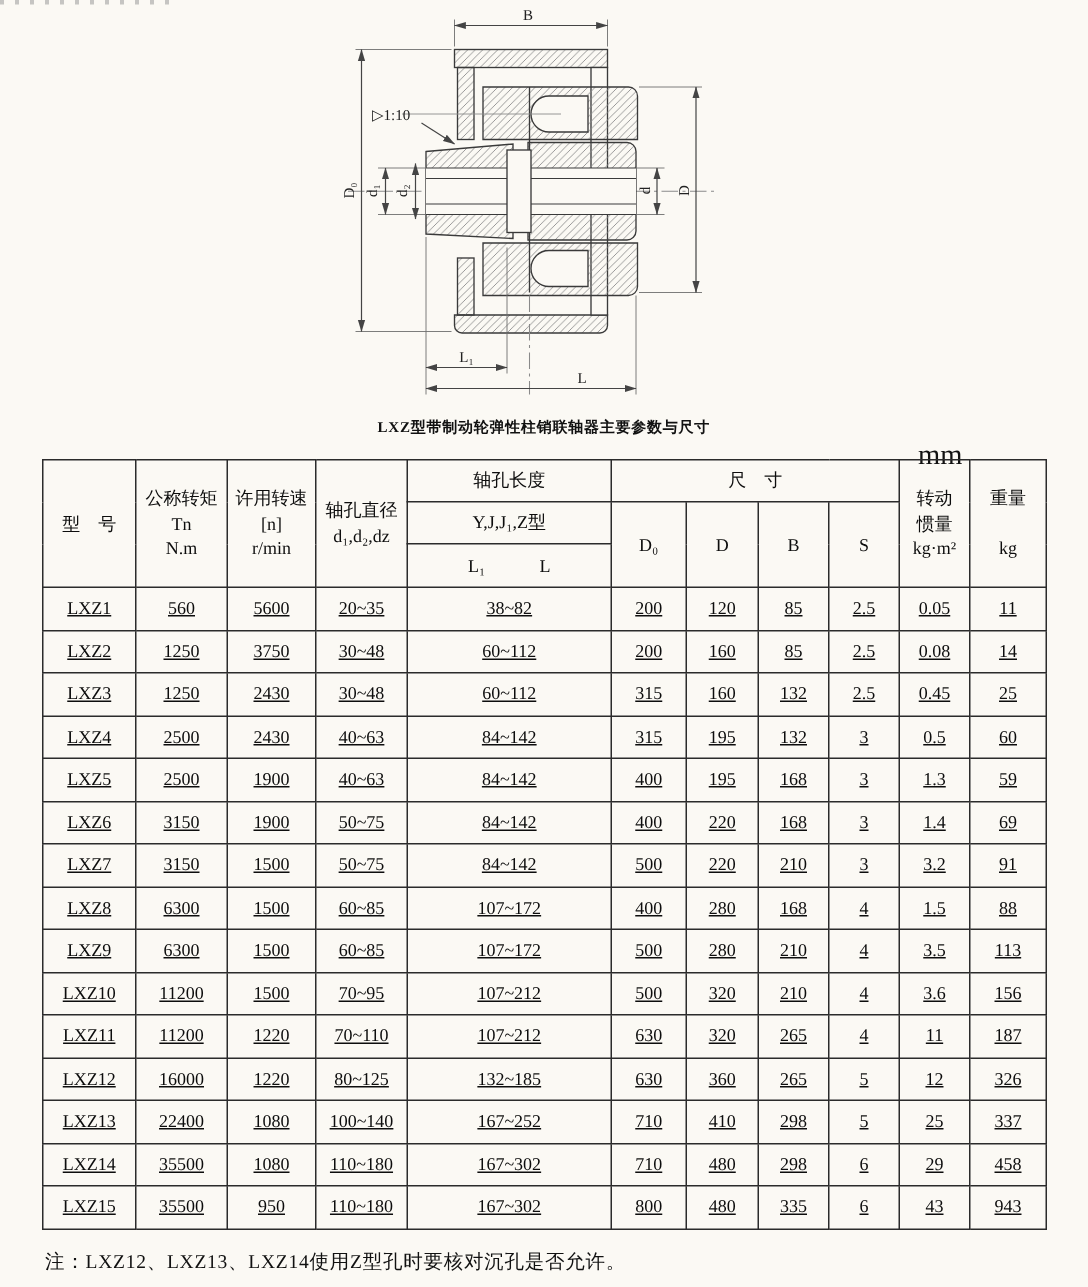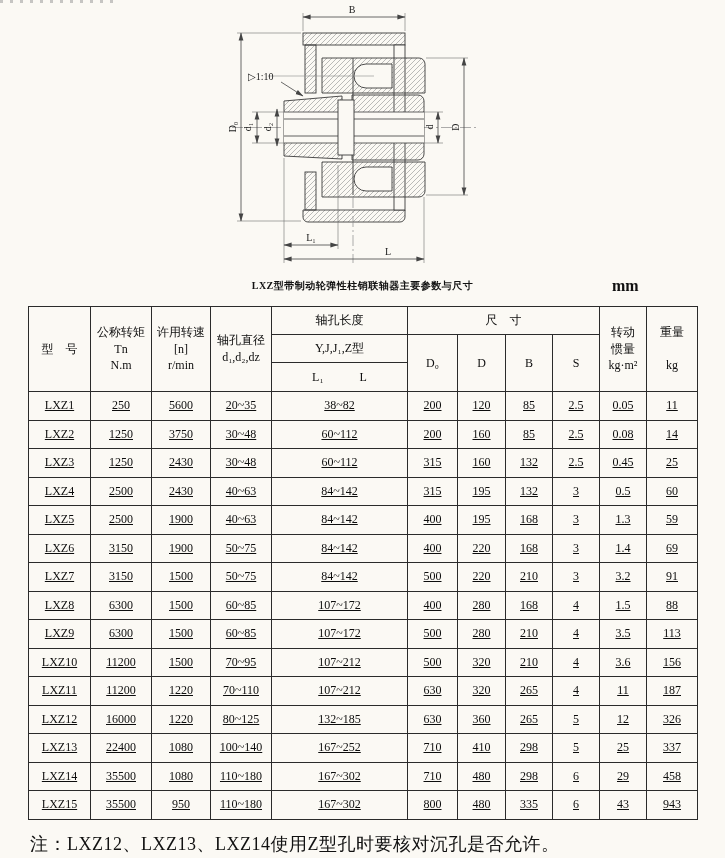--- a/index.html
+++ b/index.html
@@ -8,34 +8,34 @@
     background:#fbf9f4;
     font-family:"Liberation Serif","DejaVu Serif",serif;color:#111;
   }
   .top-fragment{
     position:absolute;top:0;left:492;width:118px;height:3px;opacity:.55;
     background:repeating-linear-gradient(90deg,#9a9a9a 0 3px,transparent 3px 10px);
   }
   .diagram{position:absolute;top:0;left:0;width:725px;height:272px;}
   .title-row{position:absolute;top:275px;left:28px;width:669px;text-align:center;}
   .doc-title{font-size:10px;font-weight:bold;letter-spacing:.5px;}
-  .unit{position:absolute;top:277px;left:612px;font-size:16px;font-weight:bold;}
+  .unit{position:absolute;top:293px;left:612px;font-size:19px;}
   table.params{
     position:absolute;top:306px;left:28px;width:669px;
     border-collapse:collapse;table-layout:fixed;
     font-size:12px;color:#0d0d0d;
   }
   table.params th,table.params td{
     border:1px solid #2b2b2b;text-align:center;vertical-align:middle;
     padding:0 1px;font-weight:normal;white-space:pre-line;line-height:1.4;
     overflow:hidden;
   }
   thead tr.h1{height:28px;} thead tr.h2{height:28px;} thead tr.h3{height:29px;}
   tbody tr{height:28.5px;text-decoration:underline;}
-  .note{position:absolute;top:832px;left:30px;font-size:18px;letter-spacing:.5px;}
+  .note{position:absolute;top:832px;left:30px;font-size:13px;letter-spacing:.5px;}
   svg text{font-family:"Liberation Serif","DejaVu Serif",serif;font-size:10px;fill:#222;}
 </style>
 </head>
 <body>
 
 <div class="top-fragment"></div>
 
 <svg class="diagram" viewBox="0 0 725 272">
   <defs>
     <pattern id="h" patternUnits="userSpaceOnUse" width="5" height="5">
@@ -154,21 +154,21 @@
       <th rowspan="2">B</th>
       <th rowspan="2">S</th>
     </tr>
     <tr class="h3">
       <th>L₁　　　L</th>
     </tr>
   </thead>
   <tbody>
       <tr>
         <td>LXZ1</td>
-        <td>250</td>
+        <td>560</td>
         <td>5600</td>
         <td>20~35</td>
         <td>38~82</td>
         <td>200</td>
         <td>120</td>
         <td>85</td>
         <td>2.5</td>
         <td>0.05</td>
         <td>11</td>
       </tr>

